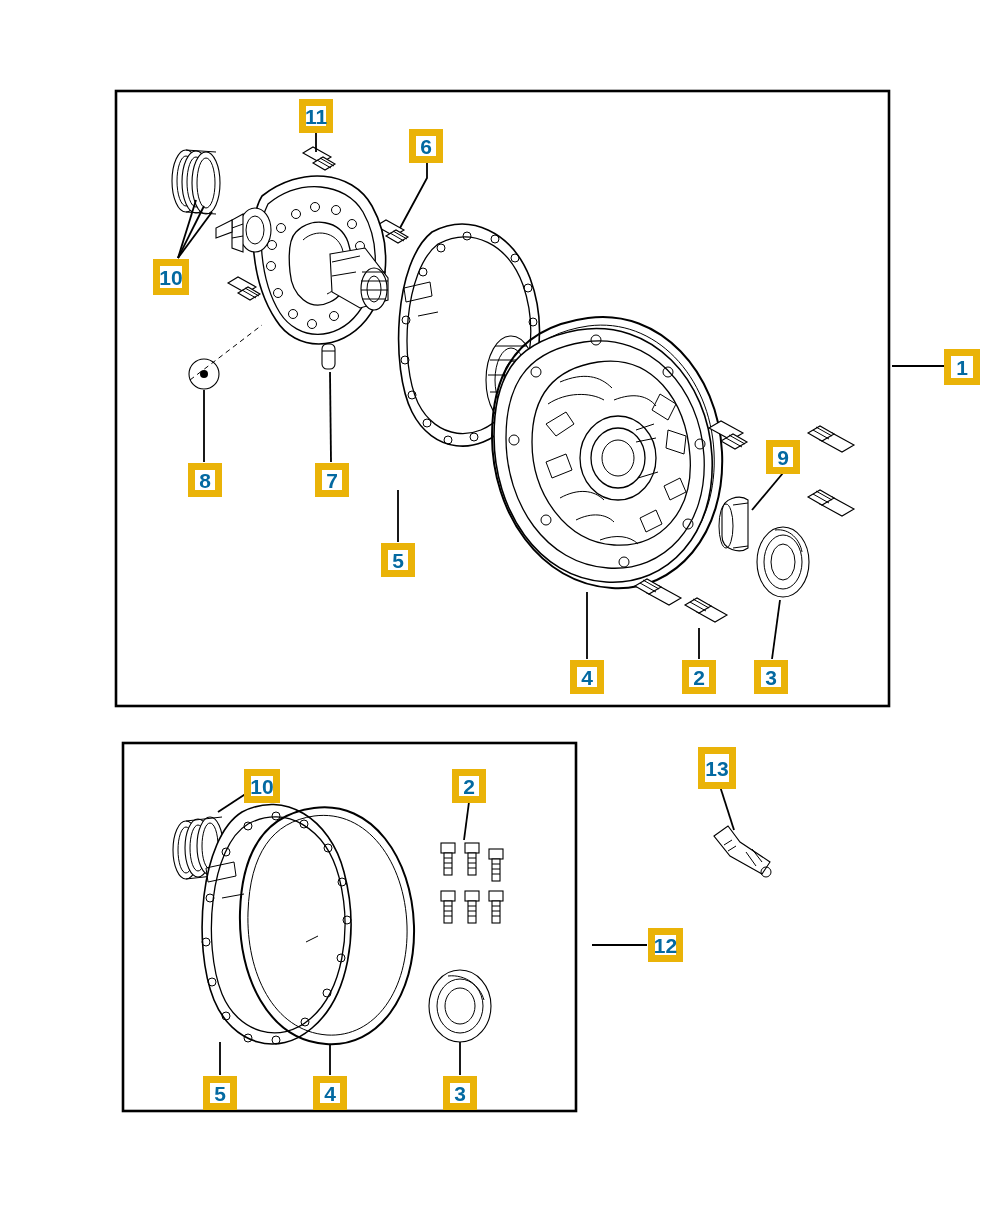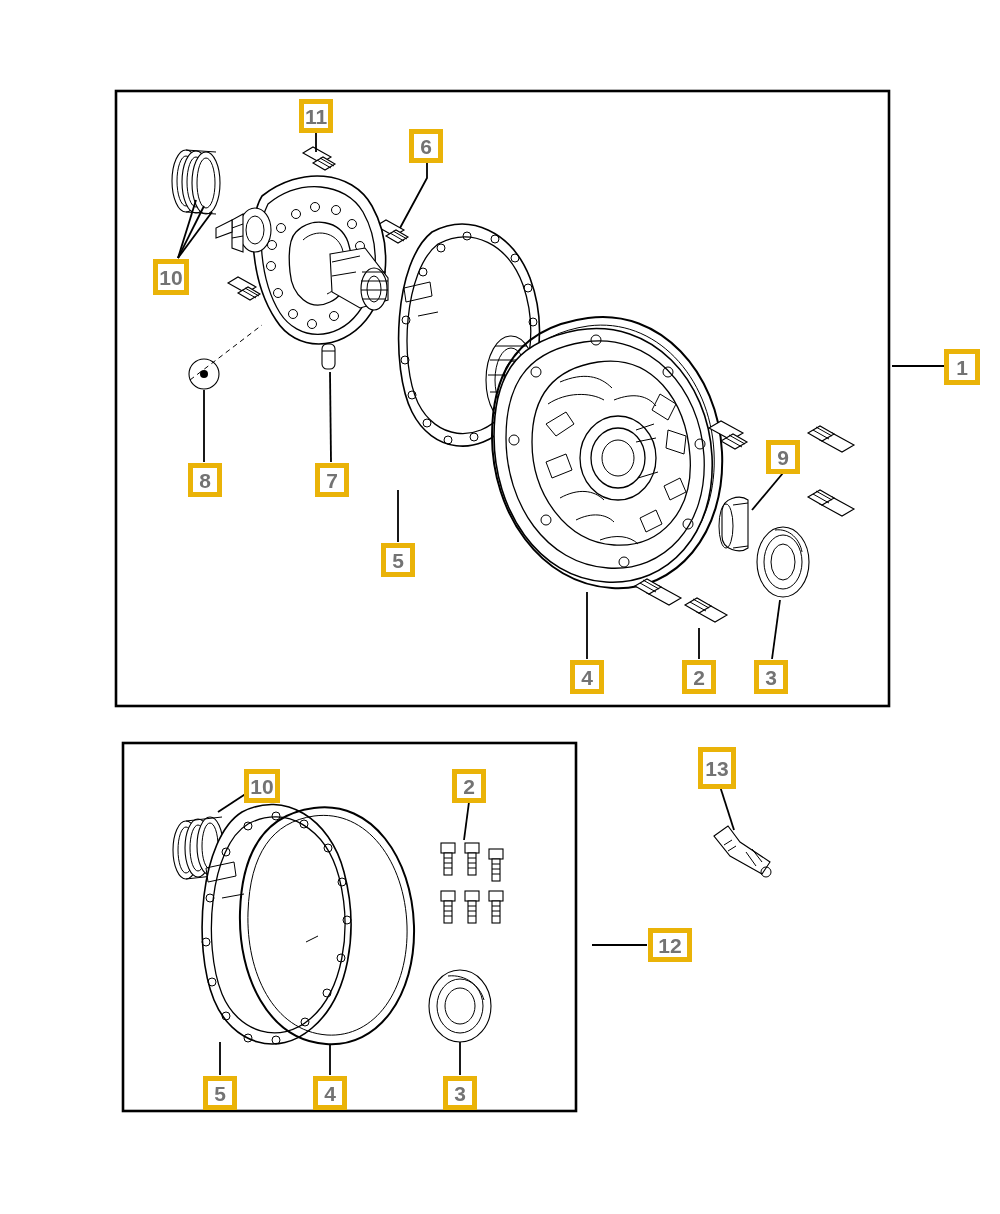--- a/index.html
+++ b/index.html
@@ -21,28 +21,28 @@
     height: 1214px;
   }
   svg.diagram {
     display: block;
     width: 1000px;
     height: 1214px;
   }
   .callout-box {
     position: absolute;
     box-sizing: border-box;
-    border: 5px solid #eab308;
+    border: 7px solid #eab308;
     background: #fff;
     display: flex;
     align-items: center;
     justify-content: center;
     font-size: 21px;
     font-weight: bold;
-    color: #737373;
+    color: #0369a1;
     font-family: "Liberation Sans", sans-serif;
     line-height: 1;
   }
 </style>
 </head>
 <body>
 
 <div id="diagram-root">
 
 <svg class="diagram" viewBox="0 0 1000 1214" xmlns="http://www.w3.org/2000/svg">
@@ -383,20 +383,20 @@
 <div class="callout-box" style="left:409px; top:129px; width:34px; height:34px;">6</div>
 <div class="callout-box" style="left:153px; top:259px; width:36px; height:36px;">10</div>
 <div class="callout-box" style="left:188px; top:463px; width:34px; height:34px;">8</div>
 <div class="callout-box" style="left:315px; top:463px; width:34px; height:34px;">7</div>
 <div class="callout-box" style="left:381px; top:543px; width:34px; height:34px;">5</div>
 <div class="callout-box" style="left:570px; top:660px; width:34px; height:34px;">4</div>
 <div class="callout-box" style="left:682px; top:660px; width:34px; height:34px;">2</div>
 <div class="callout-box" style="left:754px; top:660px; width:34px; height:34px;">3</div>
 <div class="callout-box" style="left:766px; top:440px; width:34px; height:34px;">9</div>
 <div class="callout-box" style="left:698px; top:747px; width:38px; height:42px;">13</div>
-<div class="callout-box" style="left:648px; top:928px; width:44px; height:34px;">12</div>
+<div class="callout-box" style="left:648px; top:928px; width:35px; height:34px;">12</div>
 <div class="callout-box" style="left:244px; top:769px; width:36px; height:34px;">10</div>
 <div class="callout-box" style="left:452px; top:769px; width:34px; height:34px;">2</div>
 <div class="callout-box" style="left:203px; top:1076px; width:34px; height:34px;">5</div>
 <div class="callout-box" style="left:313px; top:1076px; width:34px; height:34px;">4</div>
 <div class="callout-box" style="left:443px; top:1076px; width:34px; height:34px;">3</div>
 
 </div>
 
 </body></html>

